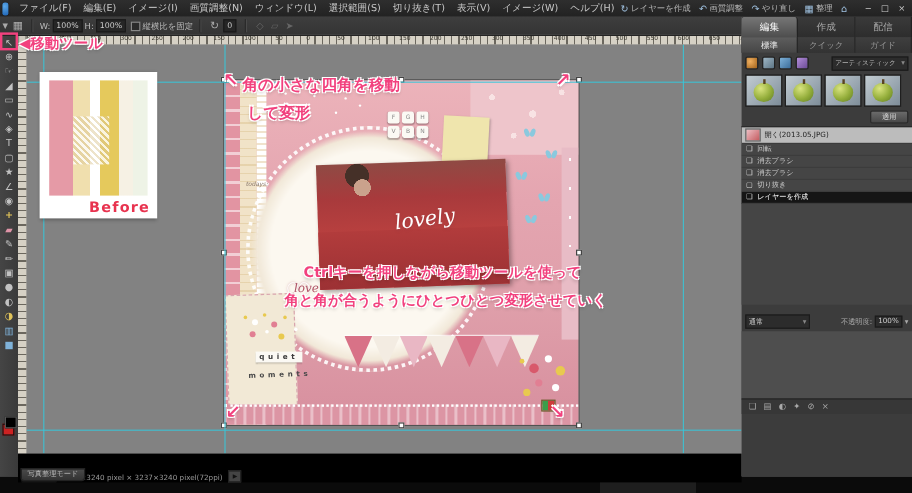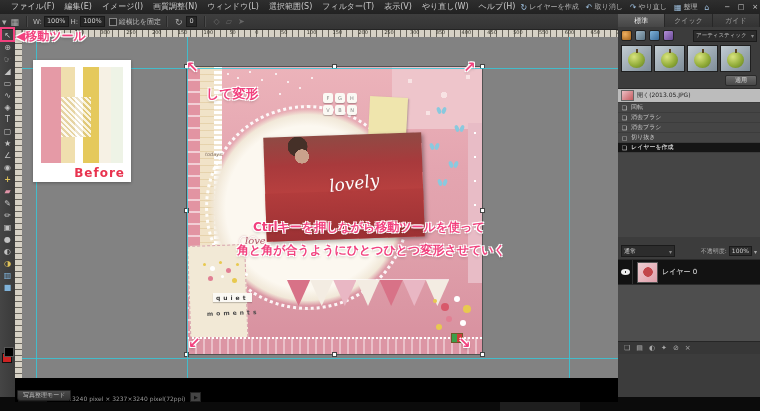--- a/index.html
+++ b/index.html
@@ -196,33 +196,33 @@
   <div class="menubar" data-name="menu-bar">
     <div class="appicon" data-name="app-icon"></div>
     <div data-name="menu-items" style="display:flex;">
 
     <span class="menu-item" data-name="menu-item">ファイル(F)</span>
         <span class="menu-item" data-name="menu-item">編集(E)</span>
         <span class="menu-item" data-name="menu-item">イメージ(I)</span>
         <span class="menu-item" data-name="menu-item">画質調整(N)</span>
         <span class="menu-item" data-name="menu-item">ウィンドウ(L)</span>
         <span class="menu-item" data-name="menu-item">選択範囲(S)</span>
-        <span class="menu-item" data-name="menu-item">フィルター(T)</span>
+        <span class="menu-item" data-name="menu-item">切り抜き(T)</span>
         <span class="menu-item" data-name="menu-item">表示(V)</span>
-        <span class="menu-item" data-name="menu-item">やり直し(W)</span>
+        <span class="menu-item" data-name="menu-item">イメージ(W)</span>
         <span class="menu-item" data-name="menu-item">ヘルプ(H)</span>
       </div>
     <div class="menubar-right" data-name="menu-bar-right">
       <span class="mb-cmd" data-name="reset-panels-button">
         <span class="g" data-name="reset-panels-icon">↻</span>
         <span>レイヤーを作成</span>
         </span>
       <span class="mb-cmd" data-name="undo-button">
         <span class="g" data-name="undo-icon">↶</span>
-        <span>取り消し</span>
+        <span>画質調整</span>
         </span>
       <span class="mb-cmd" data-name="redo-button">
         <span class="g" data-name="redo-icon">↷</span>
         <span>やり直し</span>
         </span>
       <span class="mb-cmd" data-name="organize-button">
         <span class="g" data-name="organize-icon">▦</span>
         <span>整理</span>
         </span>
       <span class="mb-cmd" data-name="home-button">
@@ -455,27 +455,34 @@
 
     <div class="before-box" data-name="before-inset">
       <div class="before-img" data-name="before-image"></div>
       <div class="before-label" data-name="before-label">Before</div>
     </div>
   </div>
 
   <div class="anno" style="left:16px;top:28px;font-size:12px;" data-name="move-tool-annotation">◀移動ツール</div>
   <div class="anno anno-arrow" style="left:186px;top:58px;" data-name="arrow-top-left">↖</div>
   <div class="anno anno-arrow" style="left:463px;top:58px;" data-name="arrow-top-right">↗</div>
+  <div class="anno" style="left:202px;top:62px;font-size:13px;" data-name="annotation-top-line1">角の小さな四角を移動</div>
   <div class="anno" style="left:206px;top:85px;font-size:13px;" data-name="annotation-top-line2">して変形</div>
   <div class="anno" style="left:237px;top:242px;font-size:12px;" data-name="annotation-mid-line2">角と角が合うようにひとつひとつ変形させていく</div>
   <div class="anno" style="left:253px;top:219px;font-size:12px;" data-name="annotation-mid-line1">Ctrlキーを押しながら移動ツールを使って</div>
   <div class="anno anno-arrow" style="left:188px;top:334px;" data-name="arrow-bottom-left">↙</div>
   <div class="anno anno-arrow" style="left:458px;top:334px;" data-name="arrow-bottom-right">↘</div>
 
   <div class="rpanel" data-name="panel-bin">
+    <div class="mtabs" data-name="workspace-tabs">
+
+    <div class="mtab active" data-name="workspace-tab">編集</div>
+        <div class="mtab" data-name="workspace-tab">作成</div>
+        <div class="mtab" data-name="workspace-tab">配信</div>
+      </div>
     <div class="stabs" data-name="edit-mode-tabs">
 
     <div class="stab active" data-name="edit-mode-tab">標準</div>
         <div class="stab" data-name="edit-mode-tab">クイック</div>
         <div class="stab" data-name="edit-mode-tab">ガイド</div>
       </div>
 
     <div class="fx-icons" data-name="effects-category-icons">
       <div class="fx-ic i1" data-name="filters-icon"></div>
       <div class="fx-ic i2" data-name="layer-styles-icon"></div>
@@ -541,27 +548,20 @@
       <div class="lyr-drop" data-name="blend-mode-dropdown">
         <span>通常</span>
         <span class="caret" data-name="chevron-down-icon">▾</span>
       </div>
       <div class="lyr-op">
         <span data-name="opacity-label">不透明度:</span>
         <span class="val" data-name="opacity-field">100%</span>
         <span class="caret" data-name="chevron-down-icon">▾</span>
       </div>
     </div>
-    <div class="layer-row" data-name="layer-row">
-      <div class="eye-cell" data-name="layer-visibility-toggle">
-          <div class="eye" data-name="eye-icon"></div>
-        </div>
-      <div class="lyr-thumb" data-name="layer-thumbnail"></div>
-      <div class="lyr-name" data-name="layer-name">レイヤー 0</div>
-    </div>
     <div class="lyr-empty"></div>
     <div class="lyr-icons" data-name="layers-bottom-icons">
 
     <span data-name="new-layer-icon">❏</span>
         <span data-name="new-group-icon">▤</span>
         <span data-name="adjustment-layer-icon">◐</span>
         <span data-name="link-layers-icon">✦</span>
         <span data-name="lock-icon">⊘</span>
         <span data-name="delete-layer-icon">×</span>
       </div>

